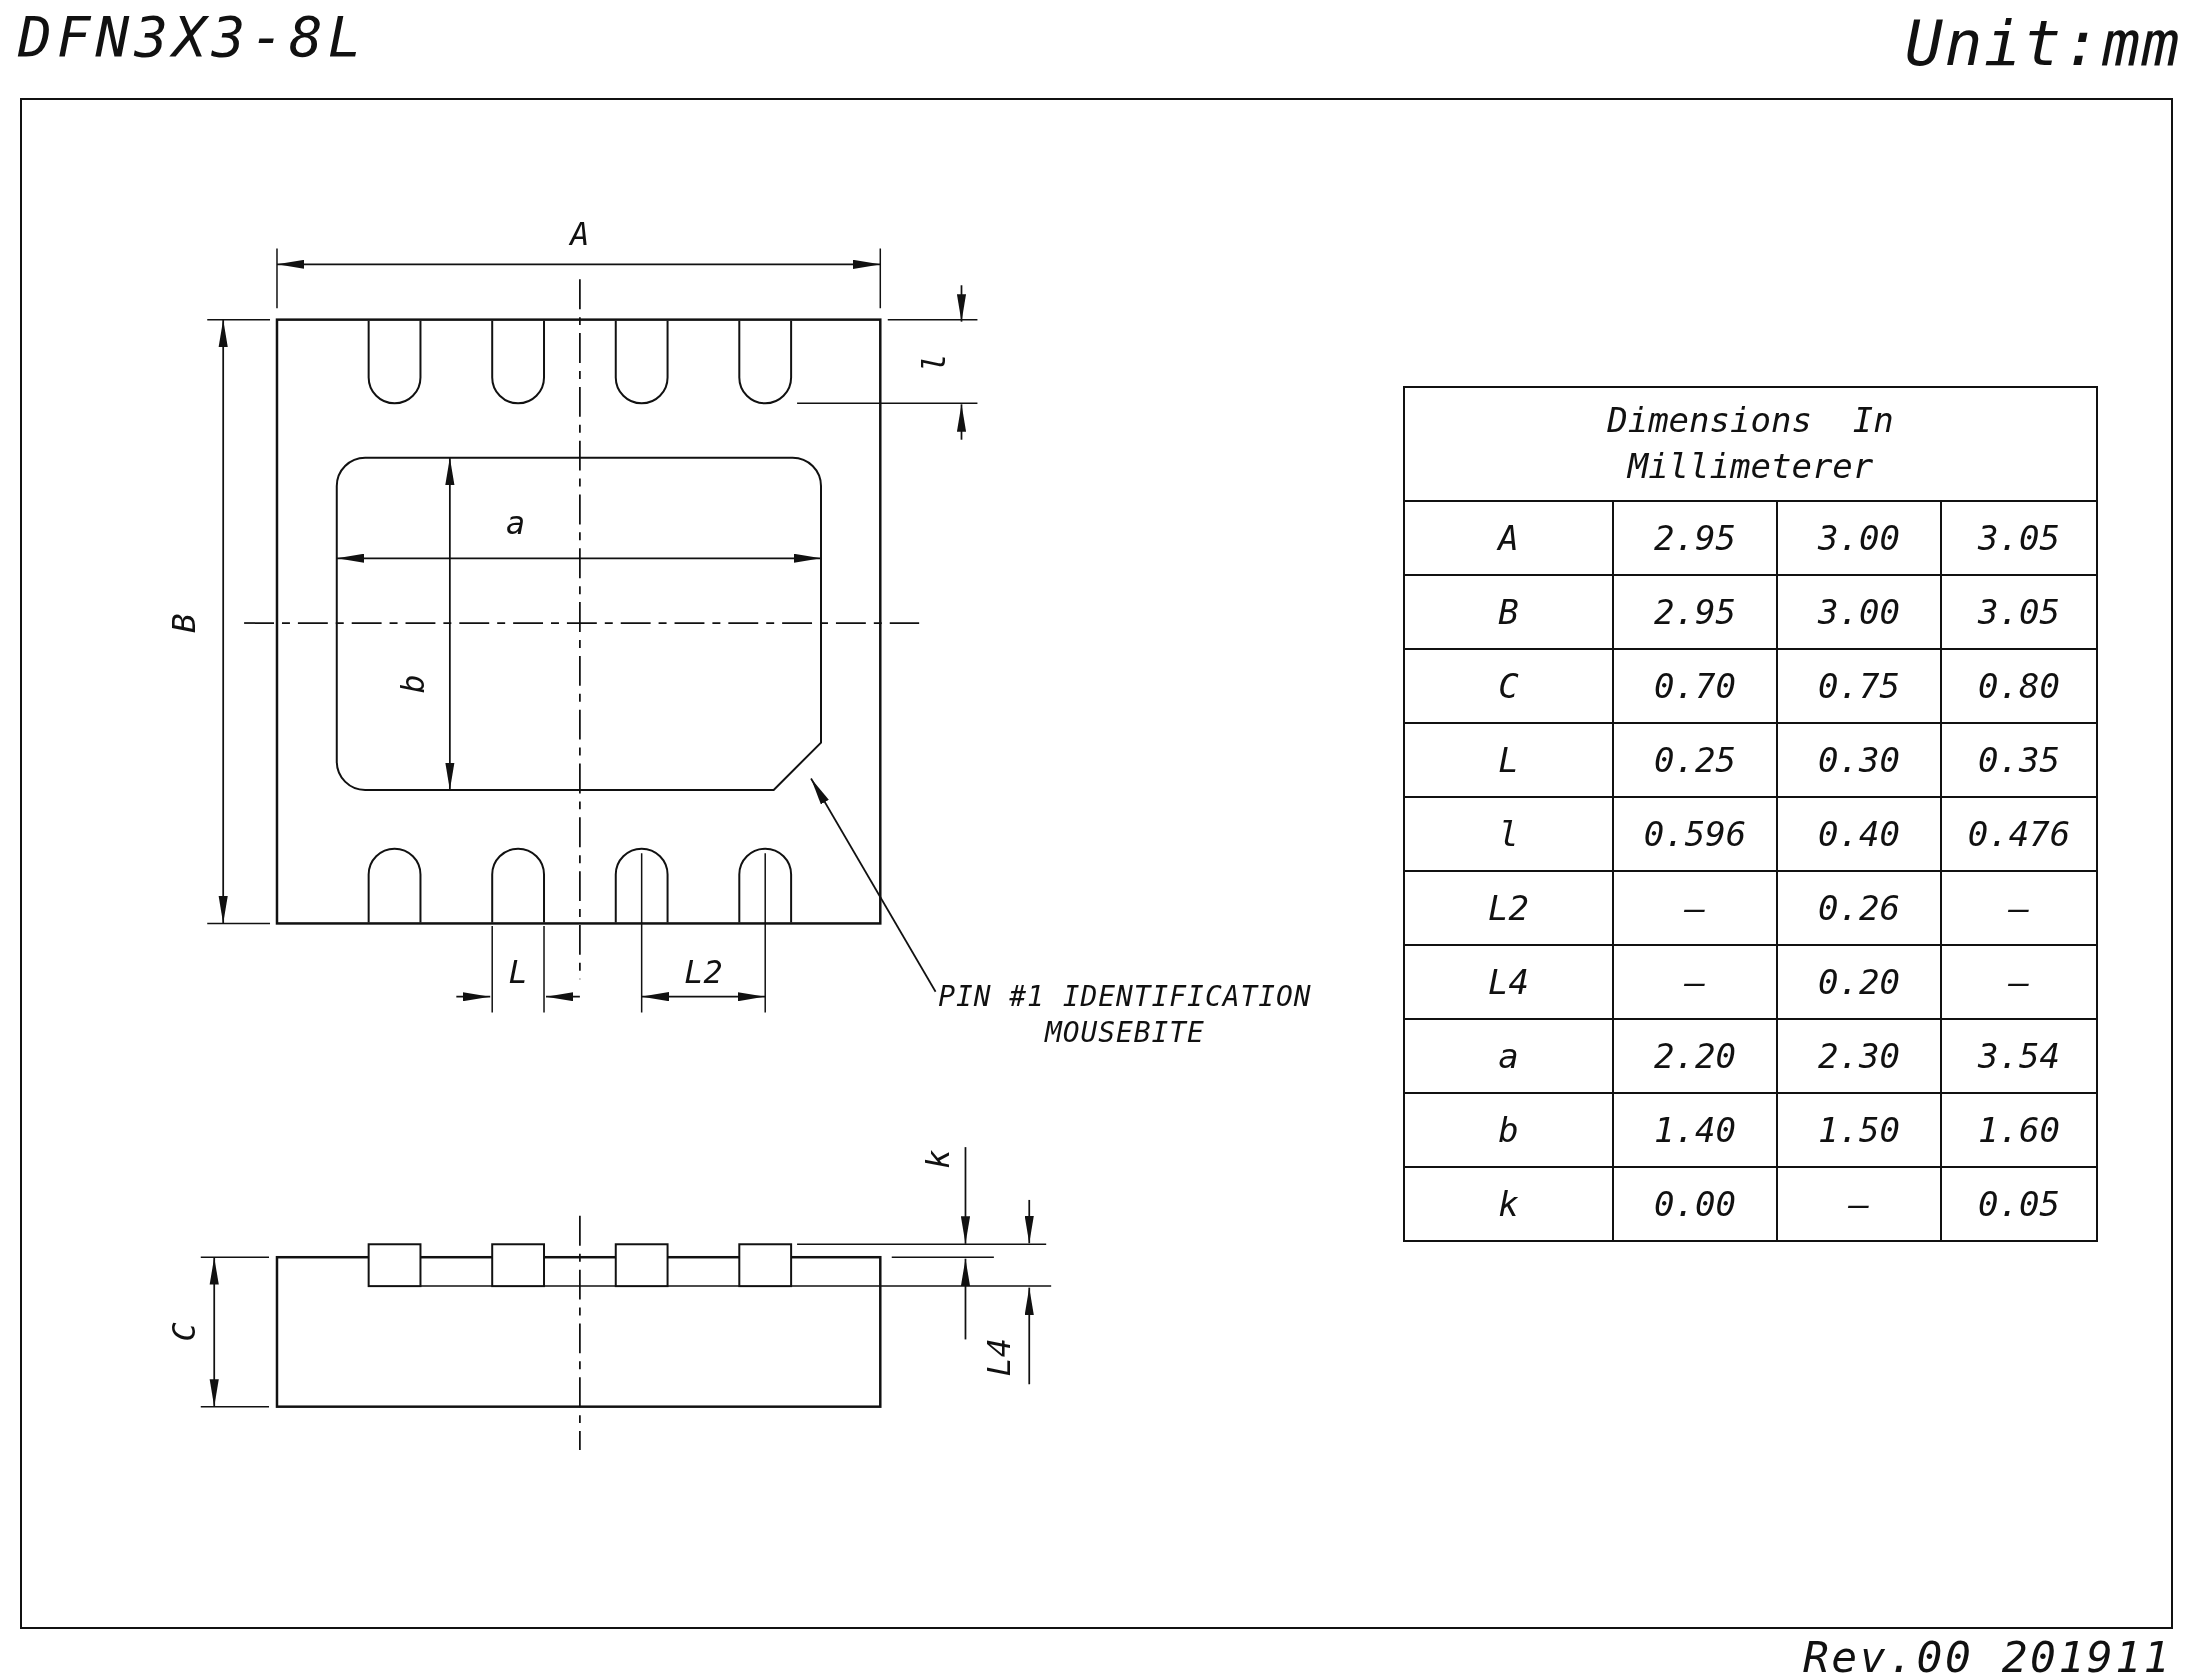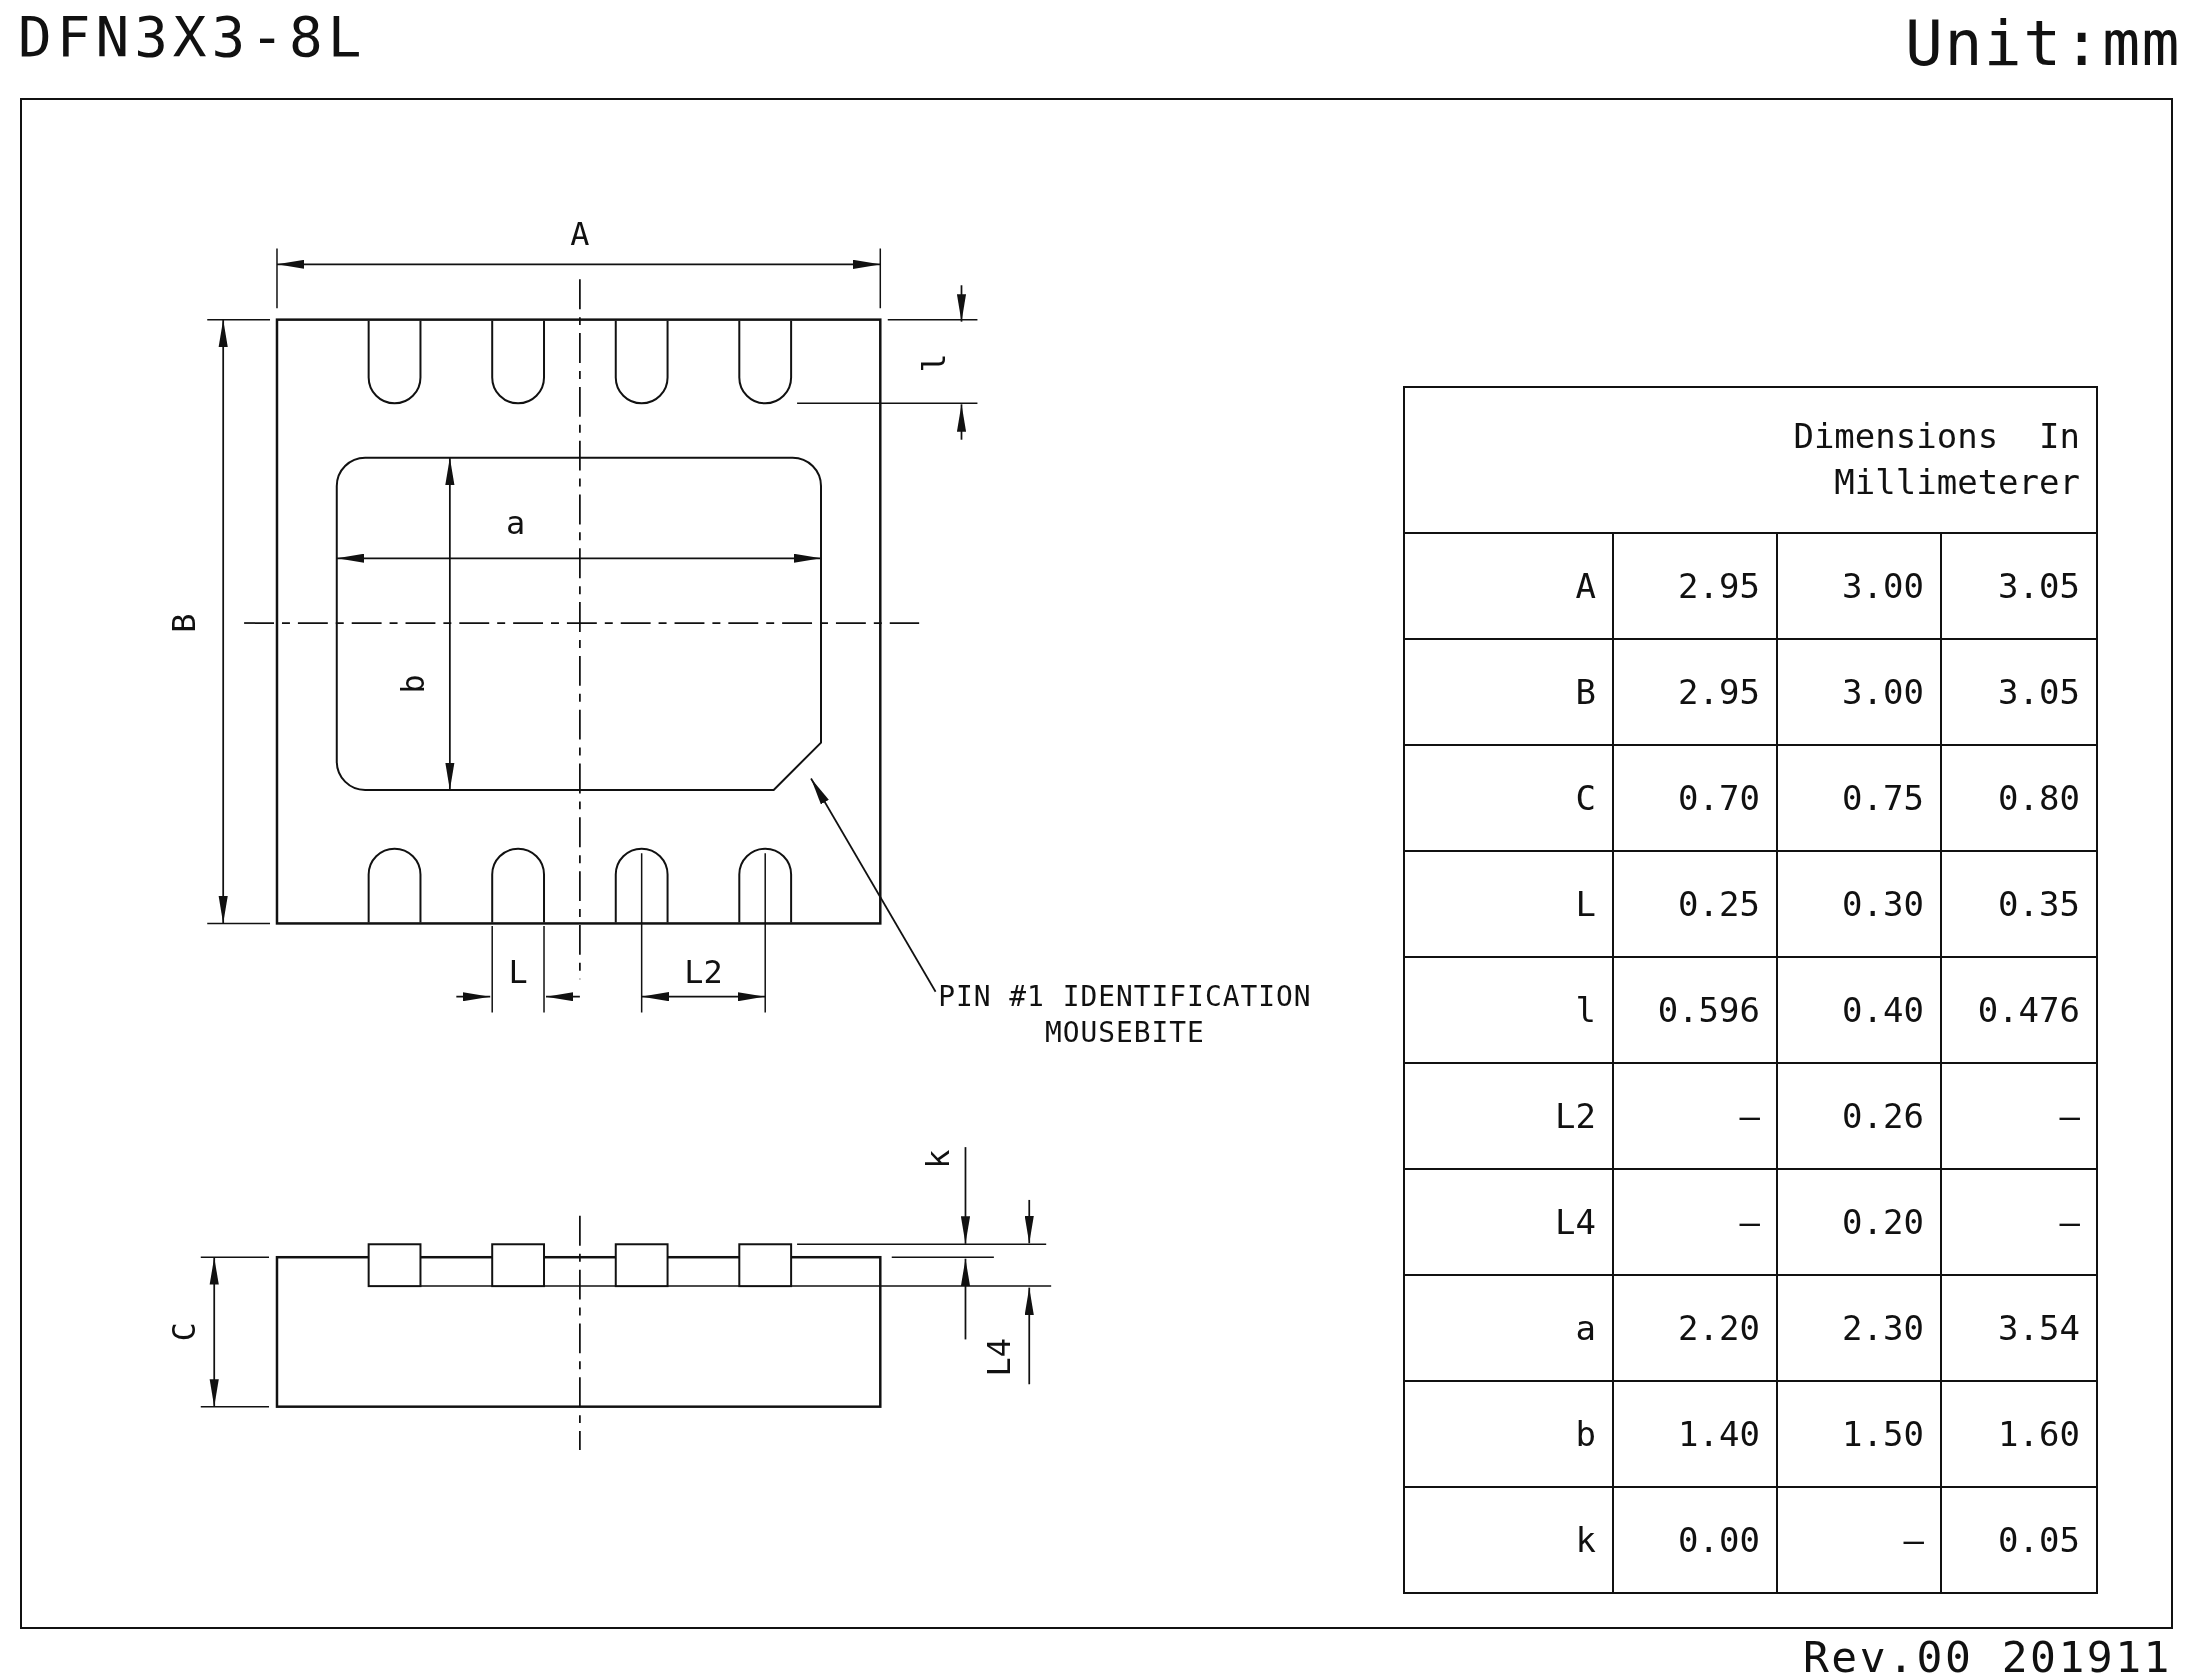--- a/index.html
+++ b/index.html
@@ -1,18 +1,18 @@
 <!DOCTYPE html>
 <html style="font-size:8px"><head>
 <meta charset="utf-8">
 <style>
   html,body{margin:0;padding:0;background:#ffffff;}
   .sheet{
     position:relative;width:2194px;height:1676px;background:#fff;color:#111;
-    font-family:"DejaVu Sans Mono",monospace;overflow:hidden;
+    font-family:"DejaVu Sans Mono",monospace;overflow:hidden;font-style:italic;
   }
   .page-title{position:absolute;left:18px;top:4px;font-size:56px;letter-spacing:5px;white-space:pre;}
   .unit-label{position:absolute;right:13px;top:7px;font-size:63px;letter-spacing:1.5px;white-space:pre;}
   .frame{position:absolute;left:20px;top:98px;width:2153px;height:1531px;border:2.5px solid #111;box-sizing:border-box;}
   .revision{position:absolute;right:22px;top:1632px;font-size:43px;letter-spacing:2.5px;white-space:pre;}
   svg.drawing{position:absolute;left:0;top:0;width:2194px;height:1676px;}
 
   .thick{fill:none;stroke:#111;stroke-width:5;}
   .med{fill:none;stroke:#111;stroke-width:4;}
   .dim{fill:none;stroke:#111;stroke-width:3.5;}
@@ -20,21 +20,21 @@
   .cl{fill:none;stroke:#111;stroke-width:3.5;stroke-dasharray:60 16 16 16;}
   .lead{fill:#fff;stroke:#111;stroke-width:4;}
   text.dlabel{font-family:"DejaVu Sans Mono",monospace;font-size:64px;fill:#111;}
   text.note{font-family:"DejaVu Sans Mono",monospace;font-size:56px;fill:#111;letter-spacing:2px;}
 
   table.dim-table{
     position:absolute;left:1403px;top:386px;border-collapse:collapse;table-layout:fixed;
     font-family:"DejaVu Sans Mono",monospace;color:#111;
   }
   table.dim-table td,table.dim-table th{
-    border:2px solid #111;text-align:right;vertical-align:middle;padding:16px;
+    border:2px solid #111;text-align:center;vertical-align:middle;padding:0;
     font-size:34px;font-weight:normal;
   }
   .tbl-title-cell{height:112px;font-size:38px;}
   .tbl-title-cell div{white-space:pre;line-height:1.35;}
   tr.hdr td{height:67px;font-size:35px;}
   tr.datarow td{height:72px;}
 </style>
 </head>
 <body>
 

